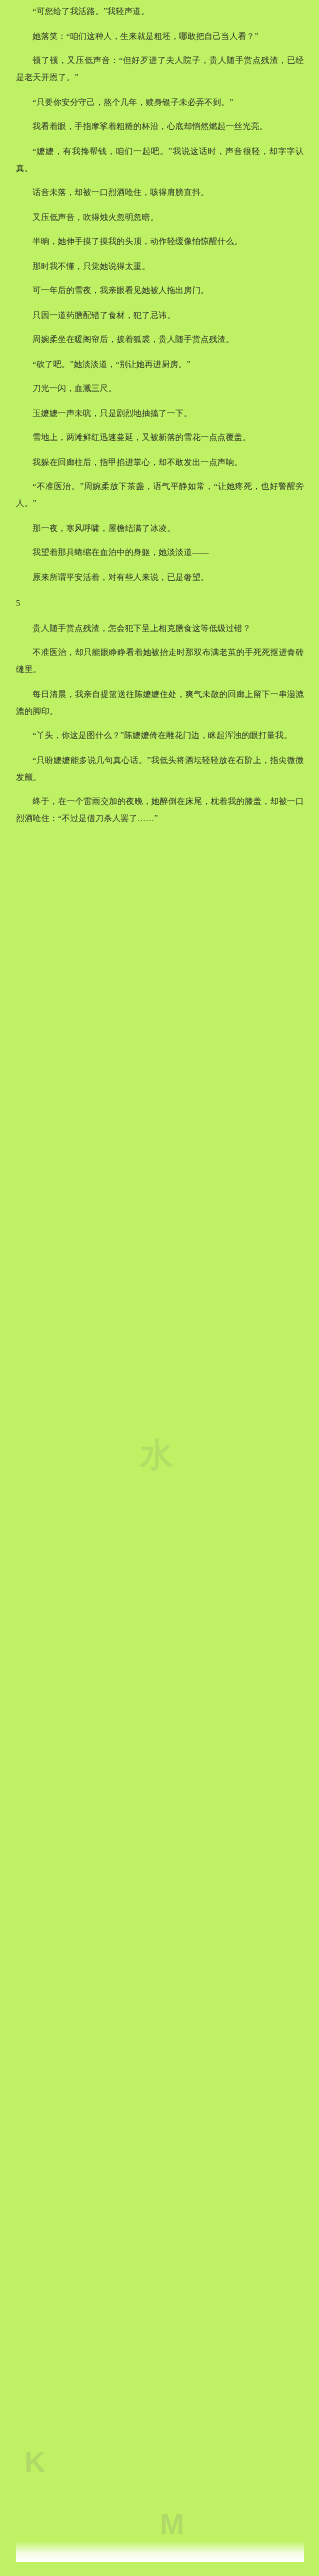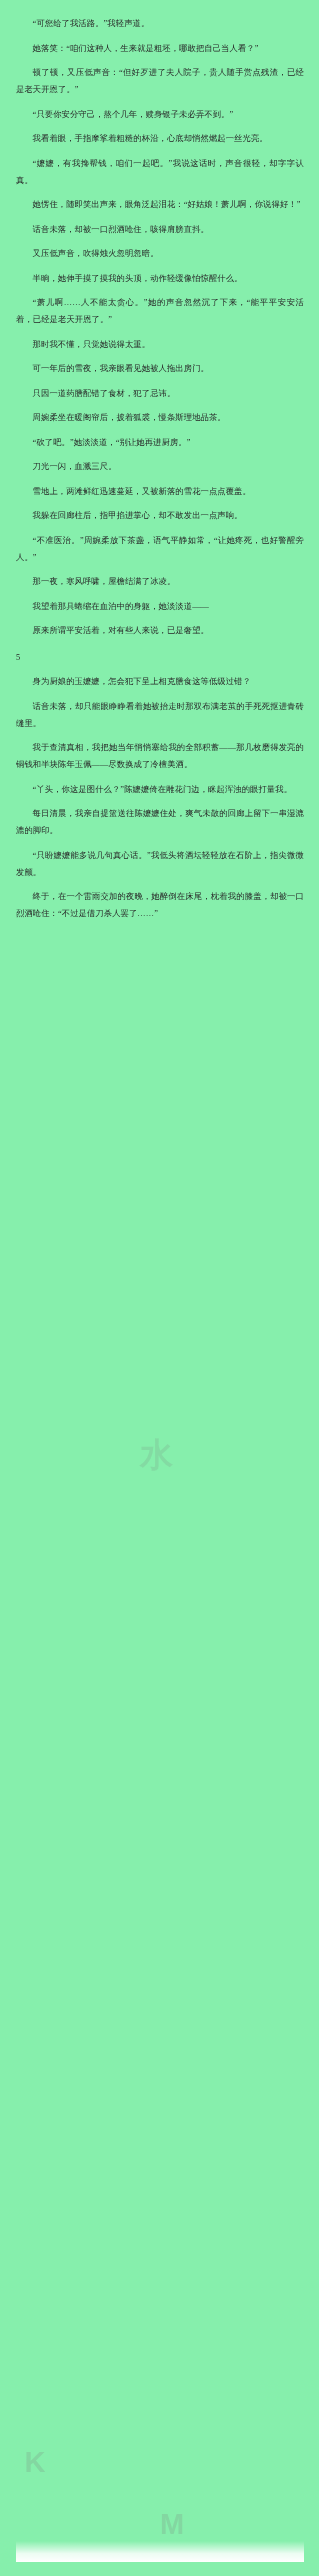--- a/index.html
+++ b/index.html
@@ -10,22 +10,22 @@
   body {
     width: 320px;
     font-family: "Liberation Serif", "DejaVu Serif", serif;
     color: #2b2b2b;
   }
   .page {
     position: relative;
     width: 320px;
     min-height: 2576px;
     box-sizing: border-box;
-    padding: 15px 16px 21px 16px;
-    background: #86efac;
+    padding: 3px 16px 21px 16px;
+    background: #bef264;
     overflow: hidden;
   }
   .para {
     font-size: 8.3px;
     line-height: 2.05;
     text-align: justify;
     text-justify: inter-ideograph;
     margin: 0 0 7.5px 0;
     text-indent: 2em;
     letter-spacing: 0.1px;
@@ -89,45 +89,43 @@
 
 <div class="page">
 
   <div class="body-text">
     <p class="para">“可您给了我活路。”我轻声道。</p>
     <p class="para">她落笑：“咱们这种人，生来就是粗坯，哪敢把自己当人看？”</p>
     <p class="para">顿了顿，又压低声音：“但好歹进了夫人院子，贵人随手赏点残渣，已经是老天开恩了。”</p>
     <p class="para">“只要你安分守己，熬个几年，赎身银子未必弄不到。”</p>
     <p class="para">我看着眼，手指摩挲着粗糙的杯沿，心底却悄然燃起一丝光亮。</p>
     <p class="para">“嬷嬷，有我搀帮钱，咱们一起吧。”我说这话时，声音很轻，却字字认真。</p>
-    <p class="para">她愣住，随即笑出声来，眼角泛起泪花：“好姑娘！萧儿啊，你说得好！”</p>
     <p class="para">话音未落，却被一口烈酒呛住，咳得肩膀直抖。</p>
     <p class="para">又压低声音，吹得烛火忽明忽暗。</p>
     <p class="para">半晌，她伸手摸了摸我的头顶，动作轻缓像怕惊醒什么。</p>
-    <p class="para">“萧儿啊……人不能太贪心。”她的声音忽然沉了下来，“能平平安安活着，已经是老天开恩了。”</p>
     <p class="para">那时我不懂，只觉她说得太重。</p>
     <p class="para">可一年后的雪夜，我亲眼看见她被人拖出房门。</p>
     <p class="para">只因一道药膳配错了食材，犯了忌讳。</p>
-    <p class="para">周婉柔坐在暖阁帘后，披着狐裘，慢条斯理地品茶。</p>
+    <p class="para">周婉柔坐在暖阁帘后，披着狐裘，贵人随手赏点残渣。</p>
     <p class="para">“砍了吧。”她淡淡道，“别让她再进厨房。”</p>
     <p class="para">刀光一闪，血溅三尺。</p>
+    <p class="para">玉嬷嬷一声未吭，只是剧烈地抽搐了一下。</p>
     <p class="para">雪地上，两滩鲜红迅速蔓延，又被新落的雪花一点点覆盖。</p>
     <p class="para">我躲在回廊柱后，指甲掐进掌心，却不敢发出一点声响。</p>
     <p class="para">“不准医治。”周婉柔放下茶盏，语气平静如常，“让她疼死，也好警醒旁人。”</p>
     <p class="para">那一夜，寒风呼啸，屋檐结满了冰凌。</p>
     <p class="para">我望着那具蜷缩在血泊中的身躯，她淡淡道——</p>
     <p class="para">原来所谓平安活着，对有些人来说，已是奢望。</p>
 
     <p class="section-num">5</p>
 
-    <p class="para">身为厨娘的玉嬷嬷，怎会犯下呈上相克膳食这等低级过错？</p>
-    <p class="para">话音未落，却只能眼睁睁看着她被抬走时那双布满老茧的手死死抠进青砖缝里。</p>
-    <p class="para">我于查清真相，我把她当年悄悄塞给我的全部积蓄——那几枚磨得发亮的铜钱和半块陈年玉佩——尽数换成了冷檀美酒。</p>
+    <p class="para">贵人随手赏点残渣，怎会犯下呈上相克膳食这等低级过错？</p>
+    <p class="para">不准医治，却只能眼睁睁看着她被抬走时那双布满老茧的手死死抠进青砖缝里。</p>
+    <p class="para">每日清晨，我亲自提篮送往陈嬷嬷住处，爽气未散的回廊上留下一串湿漉漉的脚印。</p>
     <p class="para">“丫头，你这是图什么？”陈嬷嬷倚在雕花门边，眯起浑浊的眼打量我。</p>
-    <p class="para">每日清晨，我亲自提篮送往陈嬷嬷住处，爽气未散的回廊上留下一串湿漉漉的脚印。</p>
     <p class="para">“只盼嬷嬷能多说几句真心话。”我低头将酒坛轻轻放在石阶上，指尖微微发颤。</p>
     <p class="para">终于，在一个雷雨交加的夜晚，她醉倒在床尾，枕着我的膝盖，却被一口烈酒呛住：“不过是借刀杀人罢了……”</p>
   </div>
 
   <div class="watermark">
     <span class="wm-mark wm-1">水</span>
     <span class="wm-mark wm-2">K</span>
     <span class="wm-mark wm-3">M</span>
   </div>
 

